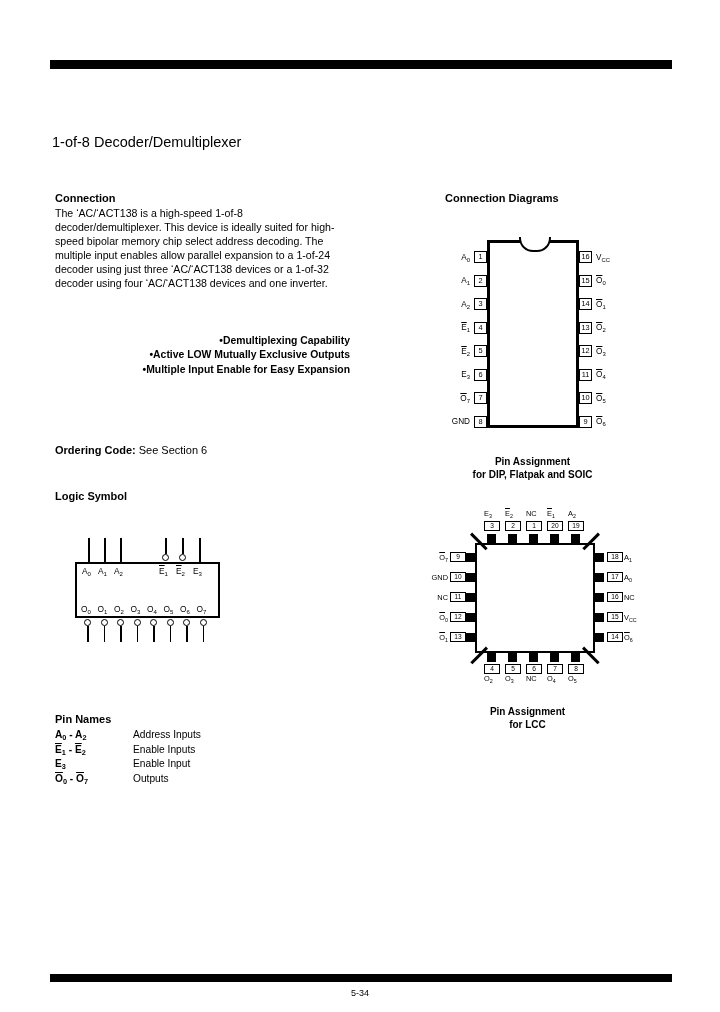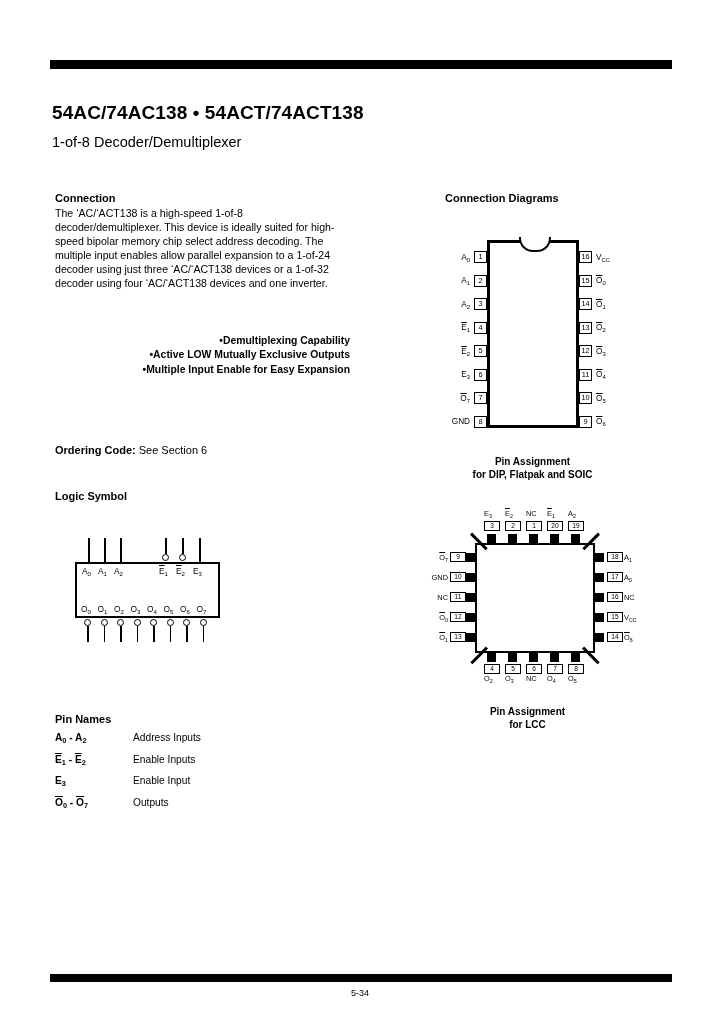--- a/index.html
+++ b/index.html
@@ -253,21 +253,21 @@
   #pin-names-table {
     position: absolute;
     left: 55px;
     top: 729px;
     font-size: 10.2px;
     border-collapse: collapse;
   }
   #pin-names-table td {
     padding: 0 0 2.5px 0;
     vertical-align: top;
-    line-height: 18px;
+    line-height: 11px;
   }
   #pin-names-table td.sym {
     font-weight: bold;
     width: 78px;
     white-space: nowrap;
   }
   #pin-names-table td.desc {
     font-weight: normal;
     white-space: nowrap;
   }
@@ -358,21 +358,20 @@
   .ovl { text-decoration: overline; }
   sub { font-size: 0.72em; vertical-align: baseline; position: relative; top: 2px; }
 </style>
 </head>
 <body>
 
 <div class="page">
 
   <div id="header-rule"></div>
 
-  <div id="device-title">54AC/74AC138 • 54ACT/74ACT138</div>
   <div id="device-subtitle">1-of-8 Decoder/Demultiplexer</div>
 
   <div id="description-head" class="sec-head">Connection</div>
   <div id="description-body">The ‘AC/‘ACT138 is a high-speed 1-of-8 decoder/demultiplexer. This device is ideally suited for high-speed bipolar memory chip select address decoding. The multiple input enables allow parallel expansion to a 1-of-24 decoder using just three ‘AC/‘ACT138 devices or a 1-of-32 decoder using four ‘AC/‘ACT138 devices and one inverter.</div>
 
   <div id="features-list">
       <div class="feature-item"><span class="bullet">•</span><span>Demultiplexing Capability</span></div>
       <div class="feature-item"><span class="bullet">•</span><span>Active LOW Mutually Exclusive Outputs</span></div>
       <div class="feature-item"><span class="bullet">•</span><span>Multiple Input Enable for Easy Expansion</span></div>
     </div>

